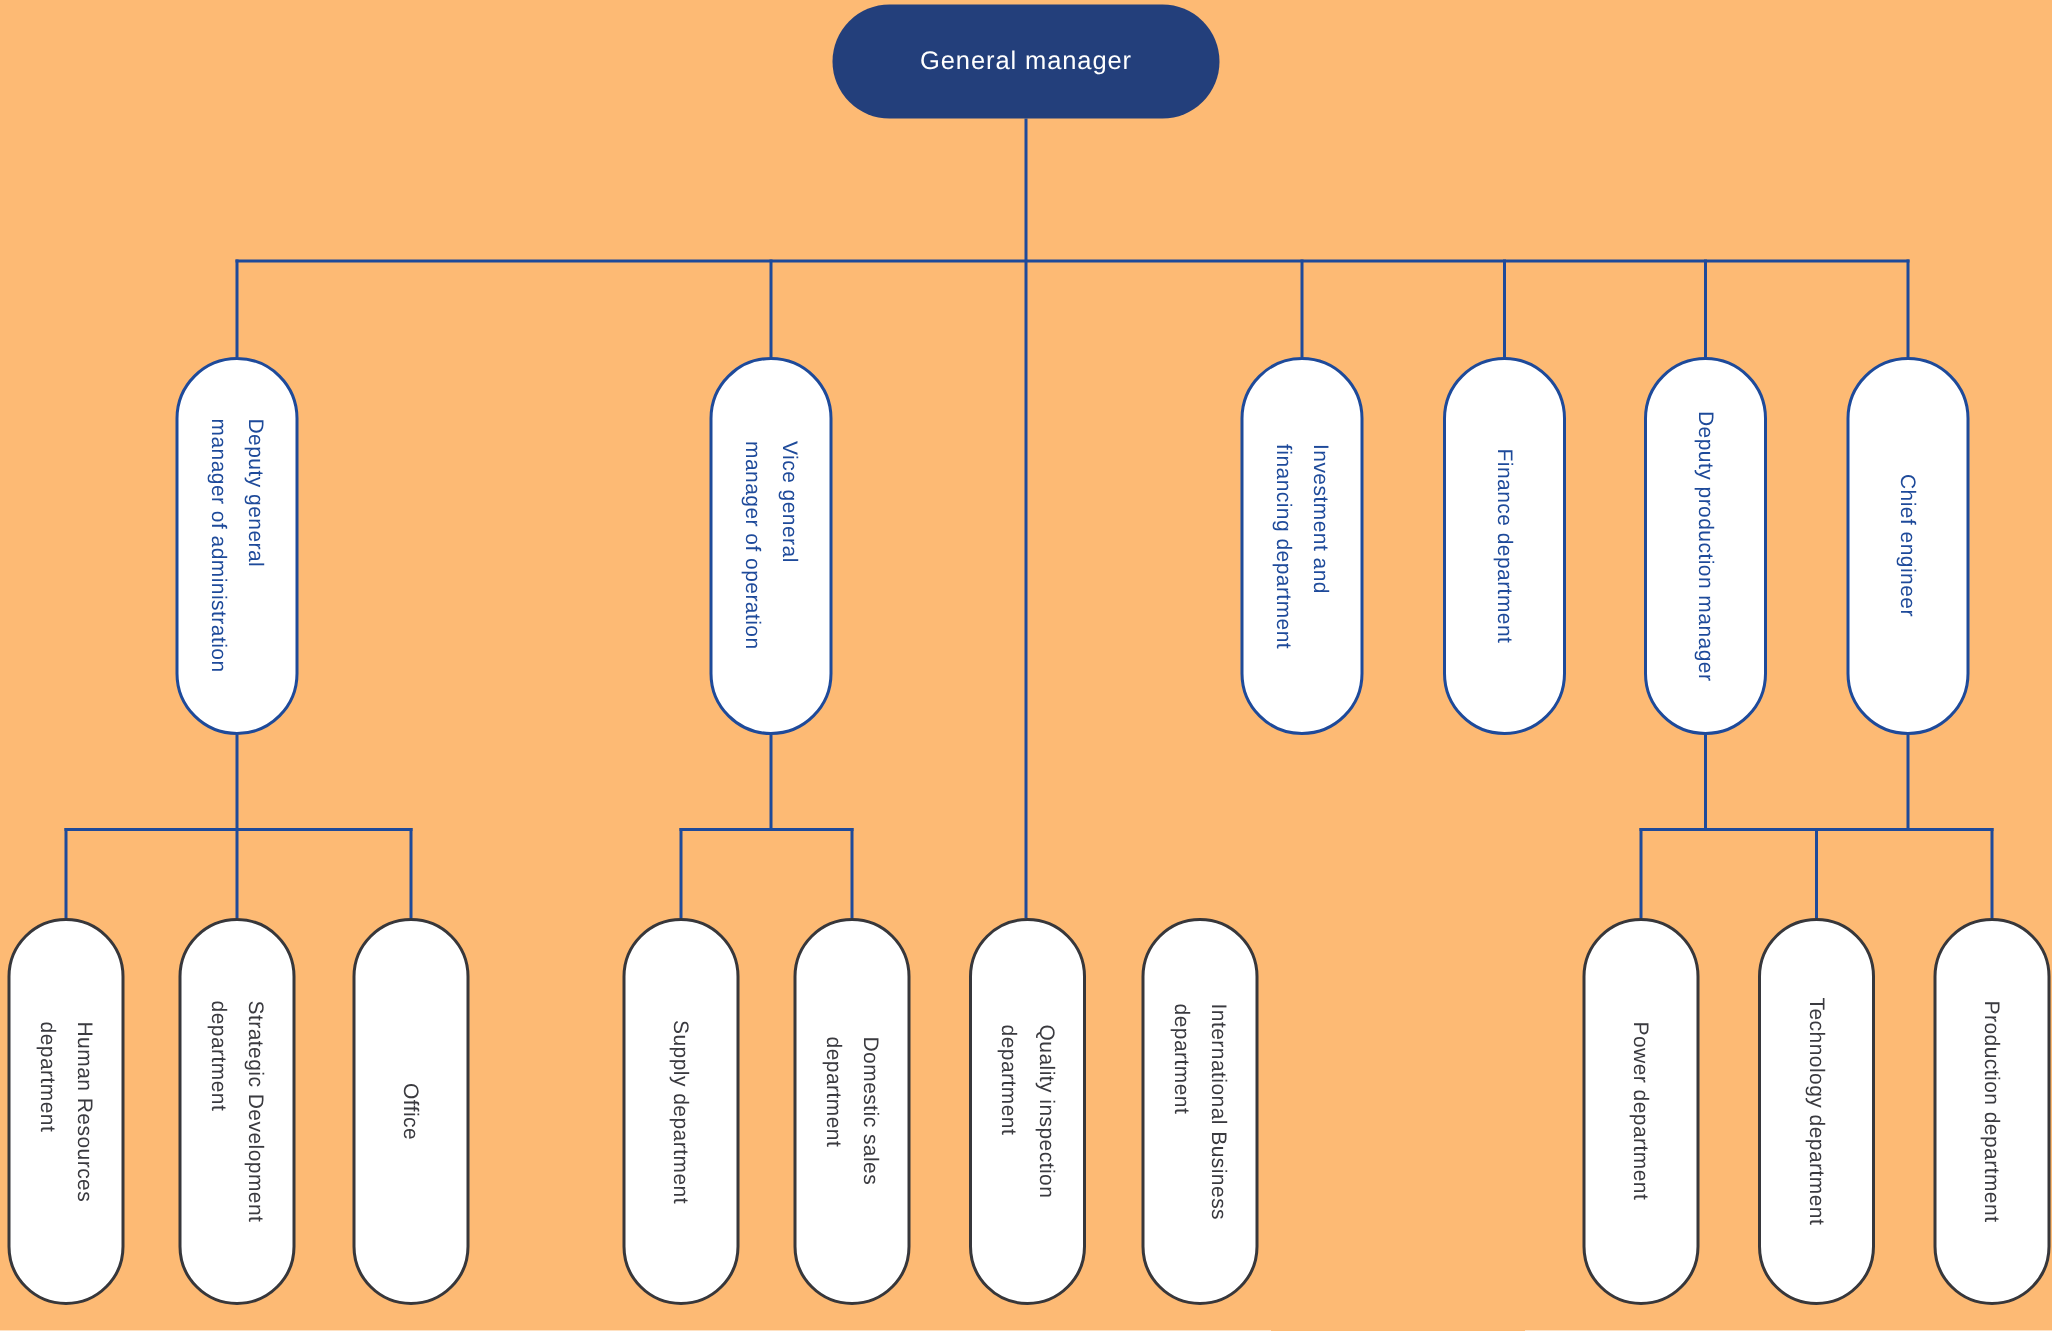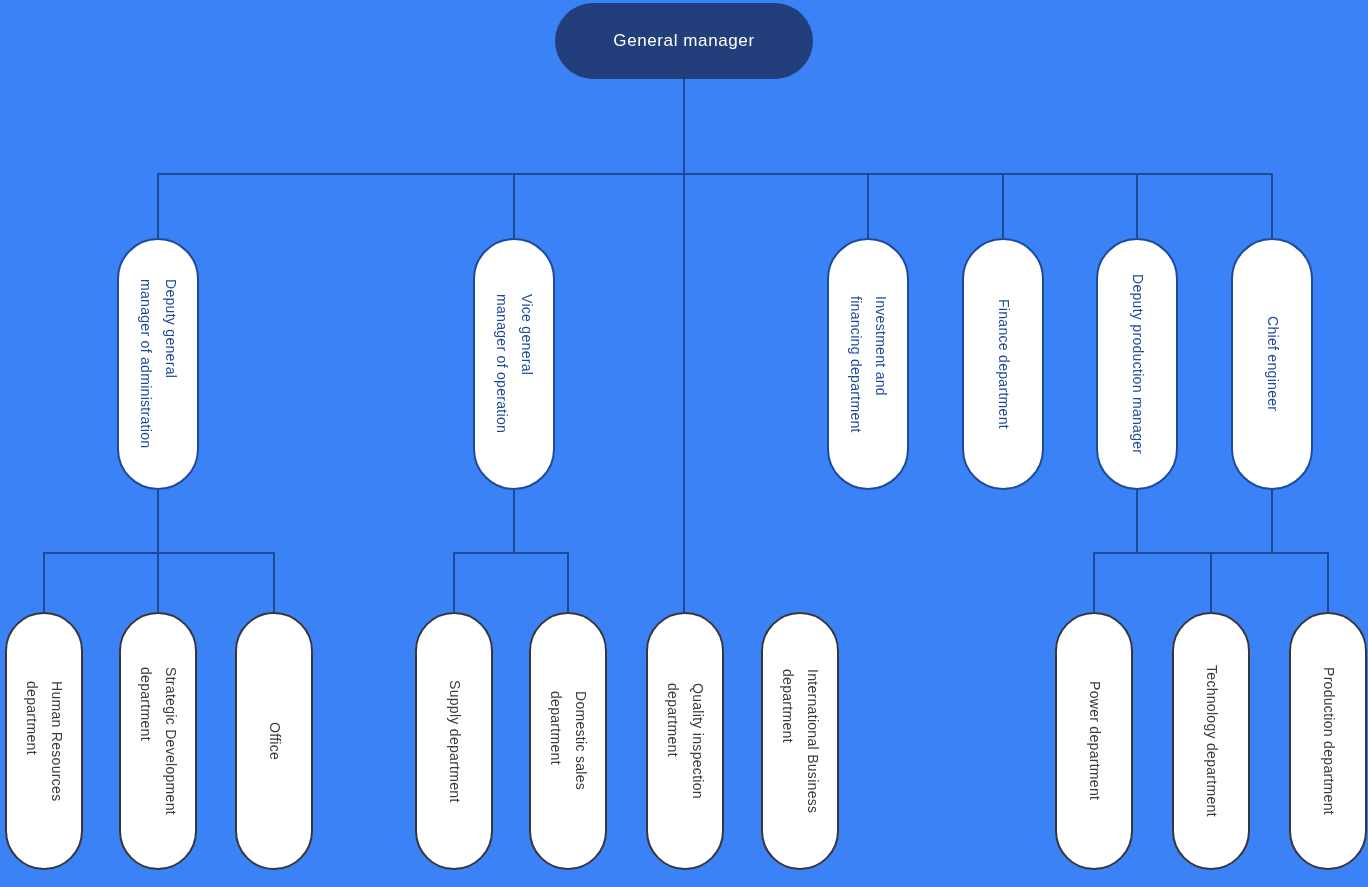--- a/index.html
+++ b/index.html
@@ -1,17 +1,17 @@
 <!DOCTYPE html>
 <html><head>
 <meta charset="utf-8">
 <style>
   html,body { margin:0; padding:0; background:#ffffff; }
   .canvas {
-    position:relative; width:1368px; height:887px; background:#3b82f6;
+    position:relative; width:1368px; height:887px; background:#fdba74;
     font-family:"Liberation Sans", sans-serif; overflow:hidden;
   }
   
   .line { position:absolute; background:#1e4a9a; }
   .hline { height:2px; }
   .vline { width:2px; }
   
   .root {
     position:absolute; left:555px; top:3px; width:258px; height:76px;
     background:#233f7b; border-radius:38px;

